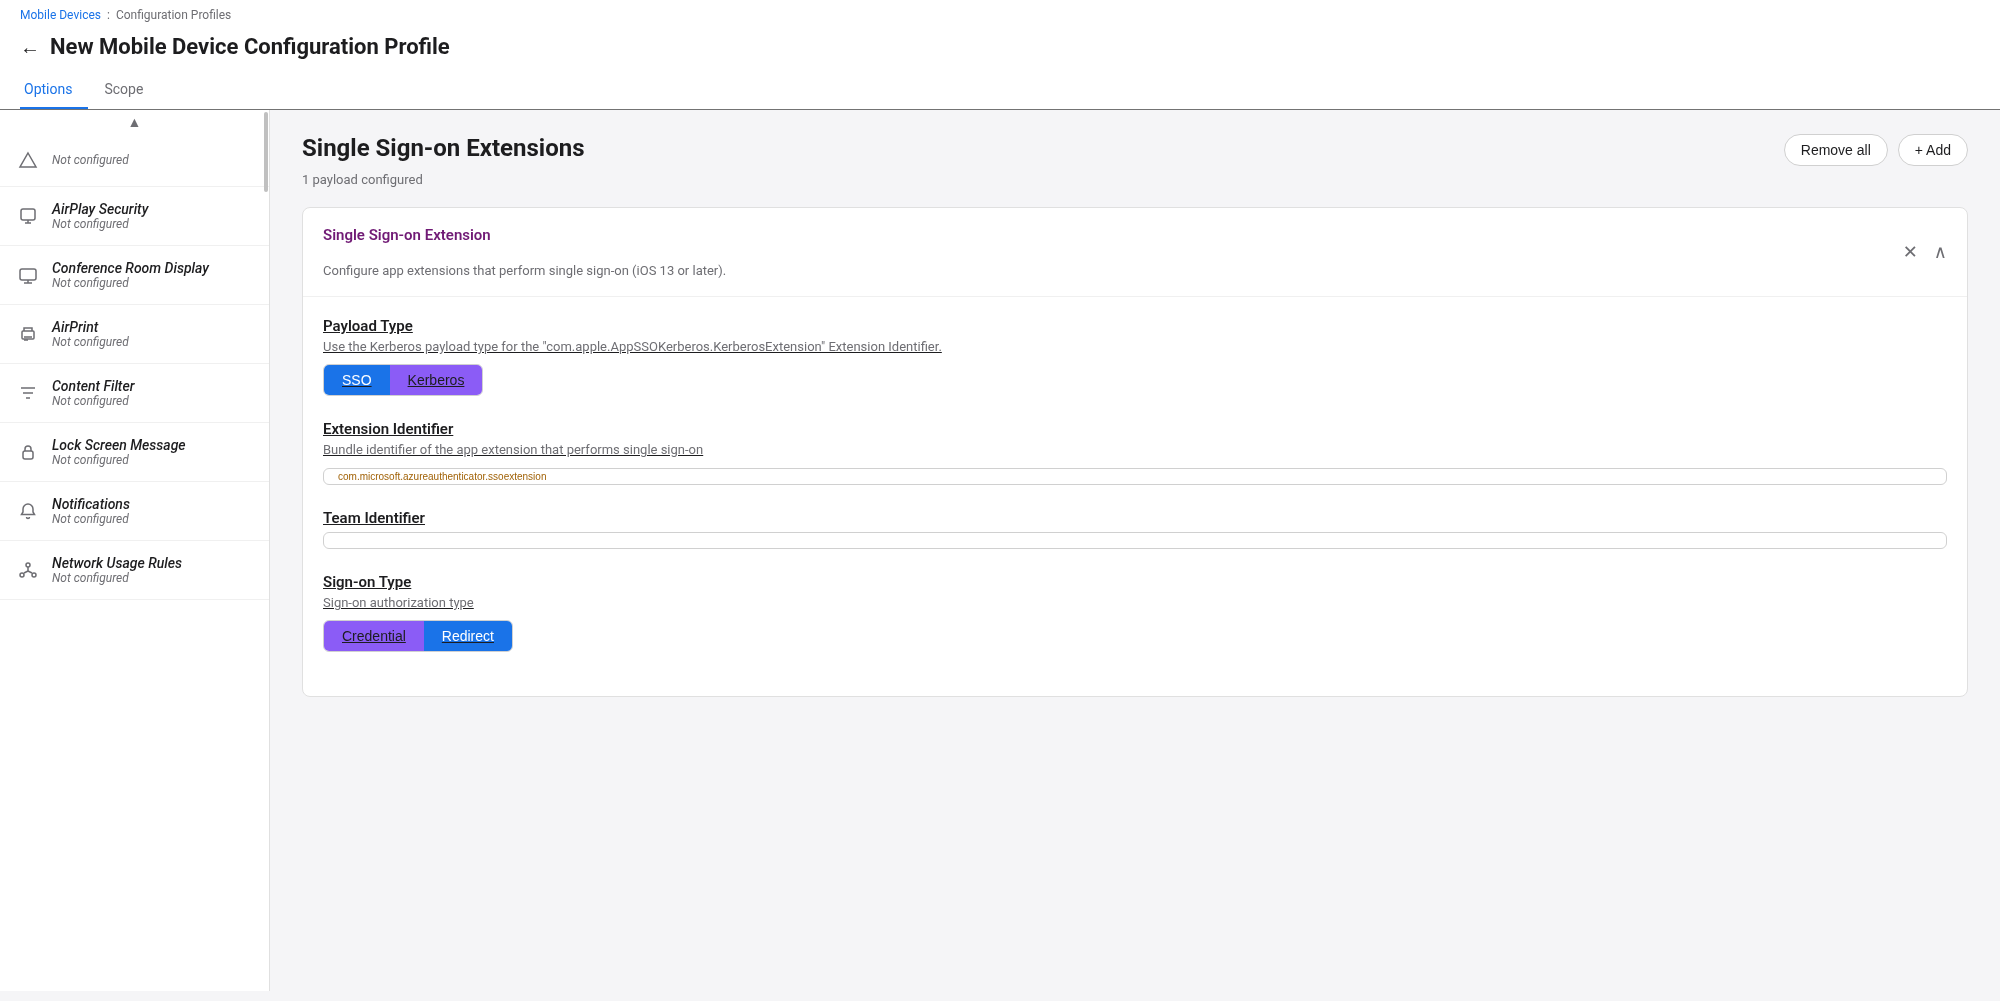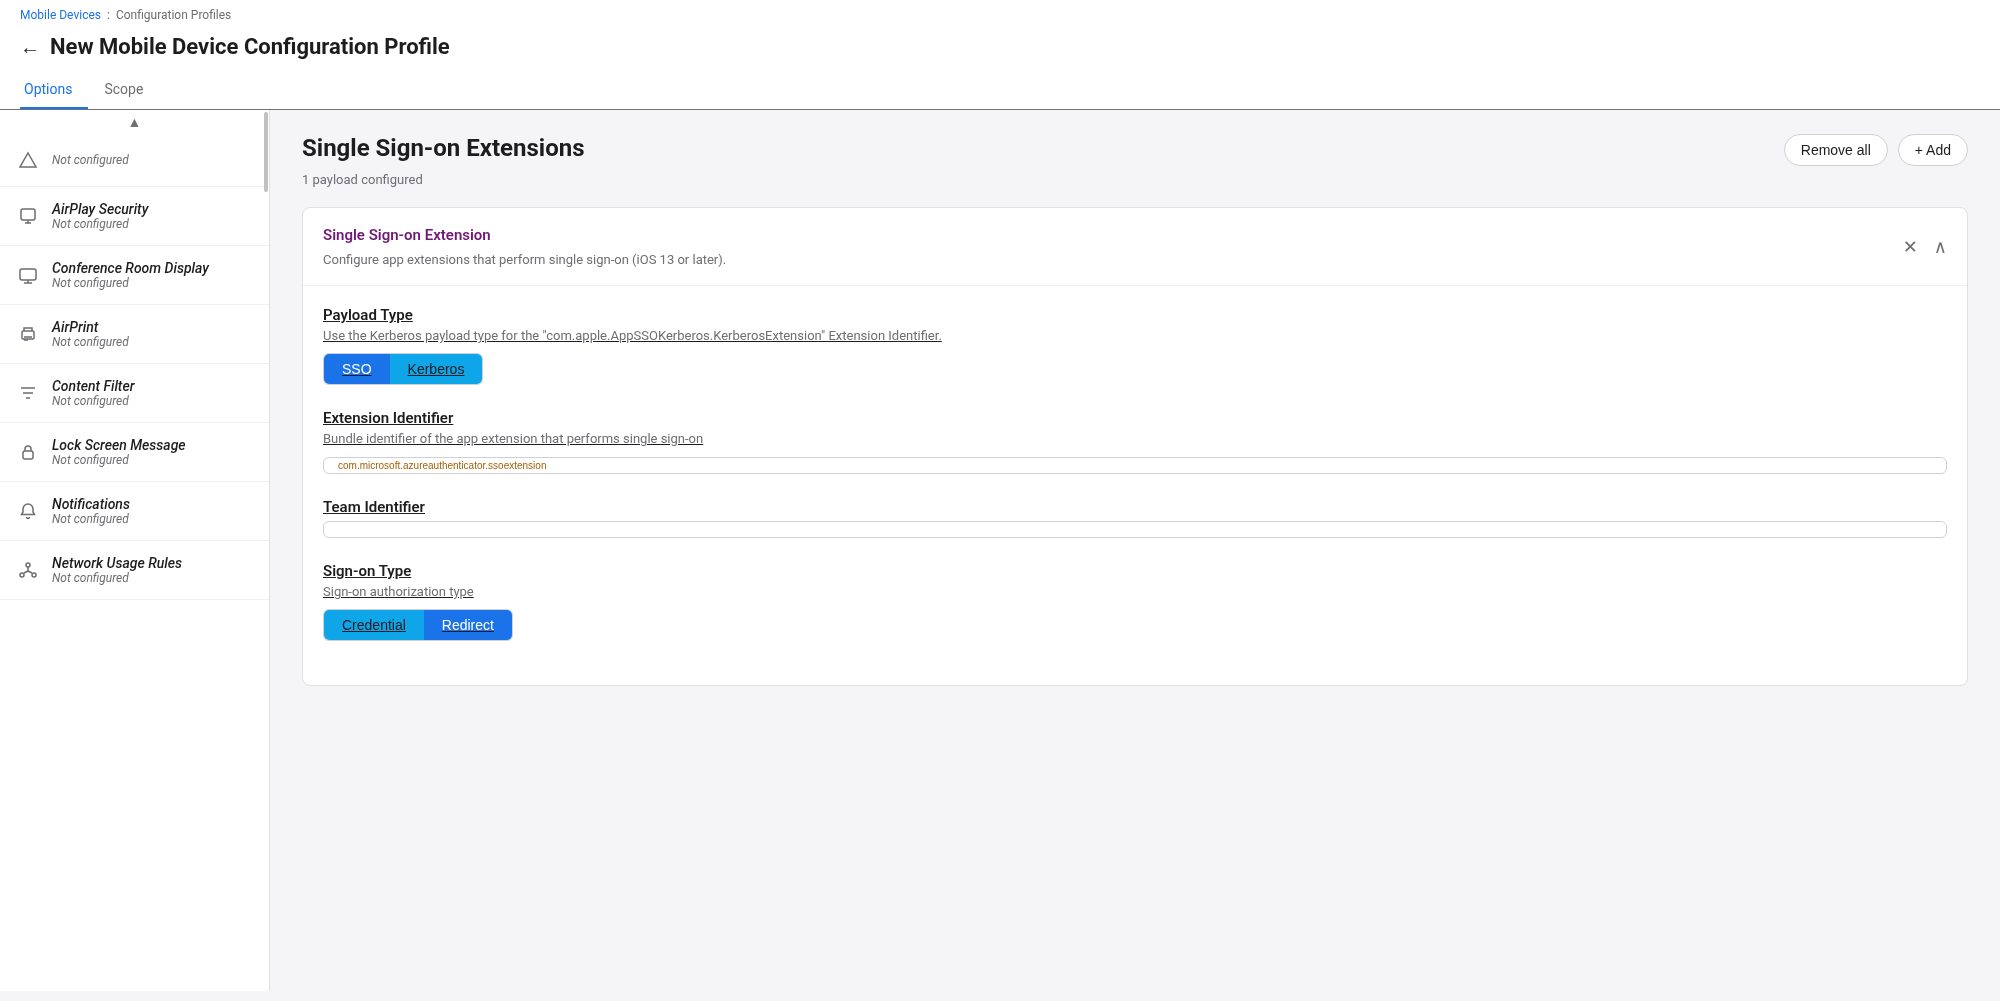--- a/index.html
+++ b/index.html
@@ -35,32 +35,32 @@
     .section-title-block .section-title { font-size: 24px; font-weight: 700; color: #1d1d1f; }
     .section-title-block .section-sub { font-size: 13px; color: #6e6e73; margin-top: 10px; }
 
     .section-actions { display: flex; gap: 10px; align-items: center; }
     .btn-remove-all { background: #fff; border: 1px solid #d0d0d0; border-radius: 20px; padding: 7px 16px; font-size: 14px; cursor: pointer; color: #1d1d1f; }
     .btn-add { background: #fff; border: 1px solid #d0d0d0; border-radius: 20px; padding: 7px 16px; font-size: 14px; cursor: pointer; color: #1d1d1f; display: flex; align-items: center; gap: 4px; }
 
     .card { background: #fff; border-radius: 8px; border: 1px solid #e0e0e0; margin-bottom: 16px; overflow: hidden; }
     .card-header { display: flex; justify-content: space-between; align-items: center; padding: 18px 20px; border-bottom: 1px solid #f0f0f0; }
     .card-header-left .card-title { font-size: 15px; font-weight: 600; color: #701a75; }
-    .card-header-left .card-desc { font-size: 13px; color: #6e6e73; margin-top: 8px; }
+    .card-header-left .card-desc { font-size: 13px; color: #6e6e73; margin-top: 19px; }
     .card-header-right { display: flex; gap: 16px; align-items: center; }
     .icon-btn { background: none; border: none; cursor: pointer; color: #6e6e73; font-size: 18px; line-height: 1; }
 
     .card-body { padding: 20px; }
 
     .field-block { margin-bottom: 24px; text-decoration: underline; }
     .field-label { font-size: 15px; font-weight: 600; color: #1d1d1f; margin-bottom: 4px; }
     .field-desc { font-size: 13px; color: #6e6e73; margin-bottom: 10px; }
 
     .toggle-group { display: flex; border: 1px solid #d0d0d0; border-radius: 6px; overflow: hidden; width: fit-content; }
-    .toggle-btn { padding: 7px 18px; font-size: 14px; cursor: pointer; border: none; background: #0ea5e9; color: #1d1d1f; }
+    .toggle-btn { padding: 7px 18px; font-size: 14px; cursor: pointer; border: none; background: #8b5cf6; color: #1d1d1f; }
     .toggle-btn.active { background: #1a73e8; color: #fff; }
 
     .text-input { width: 100%; border: 1px solid #d0d0d0; border-radius: 6px; padding: 2px 14px; font-size: 10px; color: #a16207; background: #fff; outline: none; }
 
     .scroll-arrow { text-align: center; padding: 4px; color: #6e6e73; cursor: pointer; }
   </style>
 </head>
 <body>
 
 <div class="top-bar">

